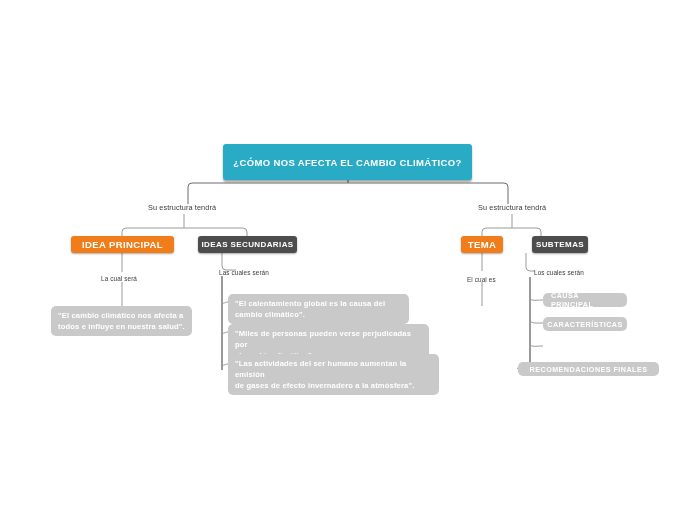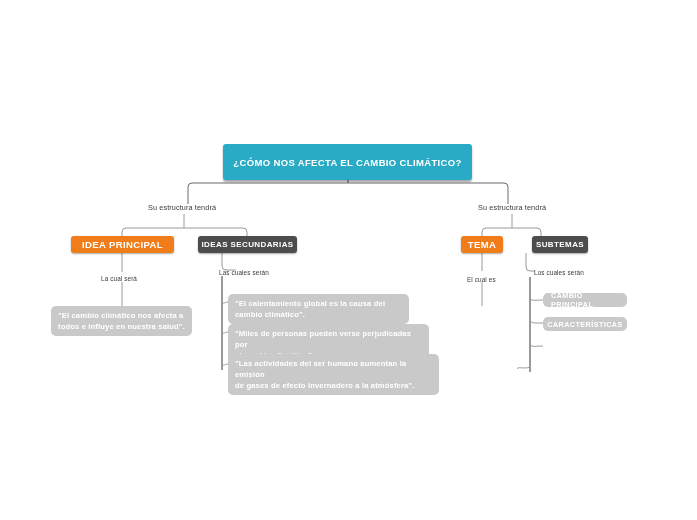--- a/index.html
+++ b/index.html
@@ -189,16 +189,17 @@
   <div class="node leaf n-leaf-s1">"El calentamiento global es la causa del
 cambio climático".</div>
   <div class="node leaf n-leaf-s2">"Miles de personas pueden verse perjudicadas por
 el cambio climático".</div>
   <div class="node leaf n-leaf-s3">"Las actividades del ser humano aumentan la emisión
 de gases de efecto invernadero a la atmósfera".</div>
 
   <div class="node chip-orange n-tema">TEMA</div>
   <div class="node chip-dark n-subtemas">SUBTEMAS</div>
 
-  <div class="node leaf-caps n-leaf-st1">CAMBIO PRINCIPAL</div>
+  <div class="node leaf-caps n-leaf-st1">CAUSA PRINCIPAL</div>
   <div class="node leaf-caps n-leaf-st2">CARACTERÍSTICAS</div>
+  <div class="node leaf-caps n-leaf-st4">RECOMENDACIONES FINALES</div>
 
 </div>
 
 </body></html>

